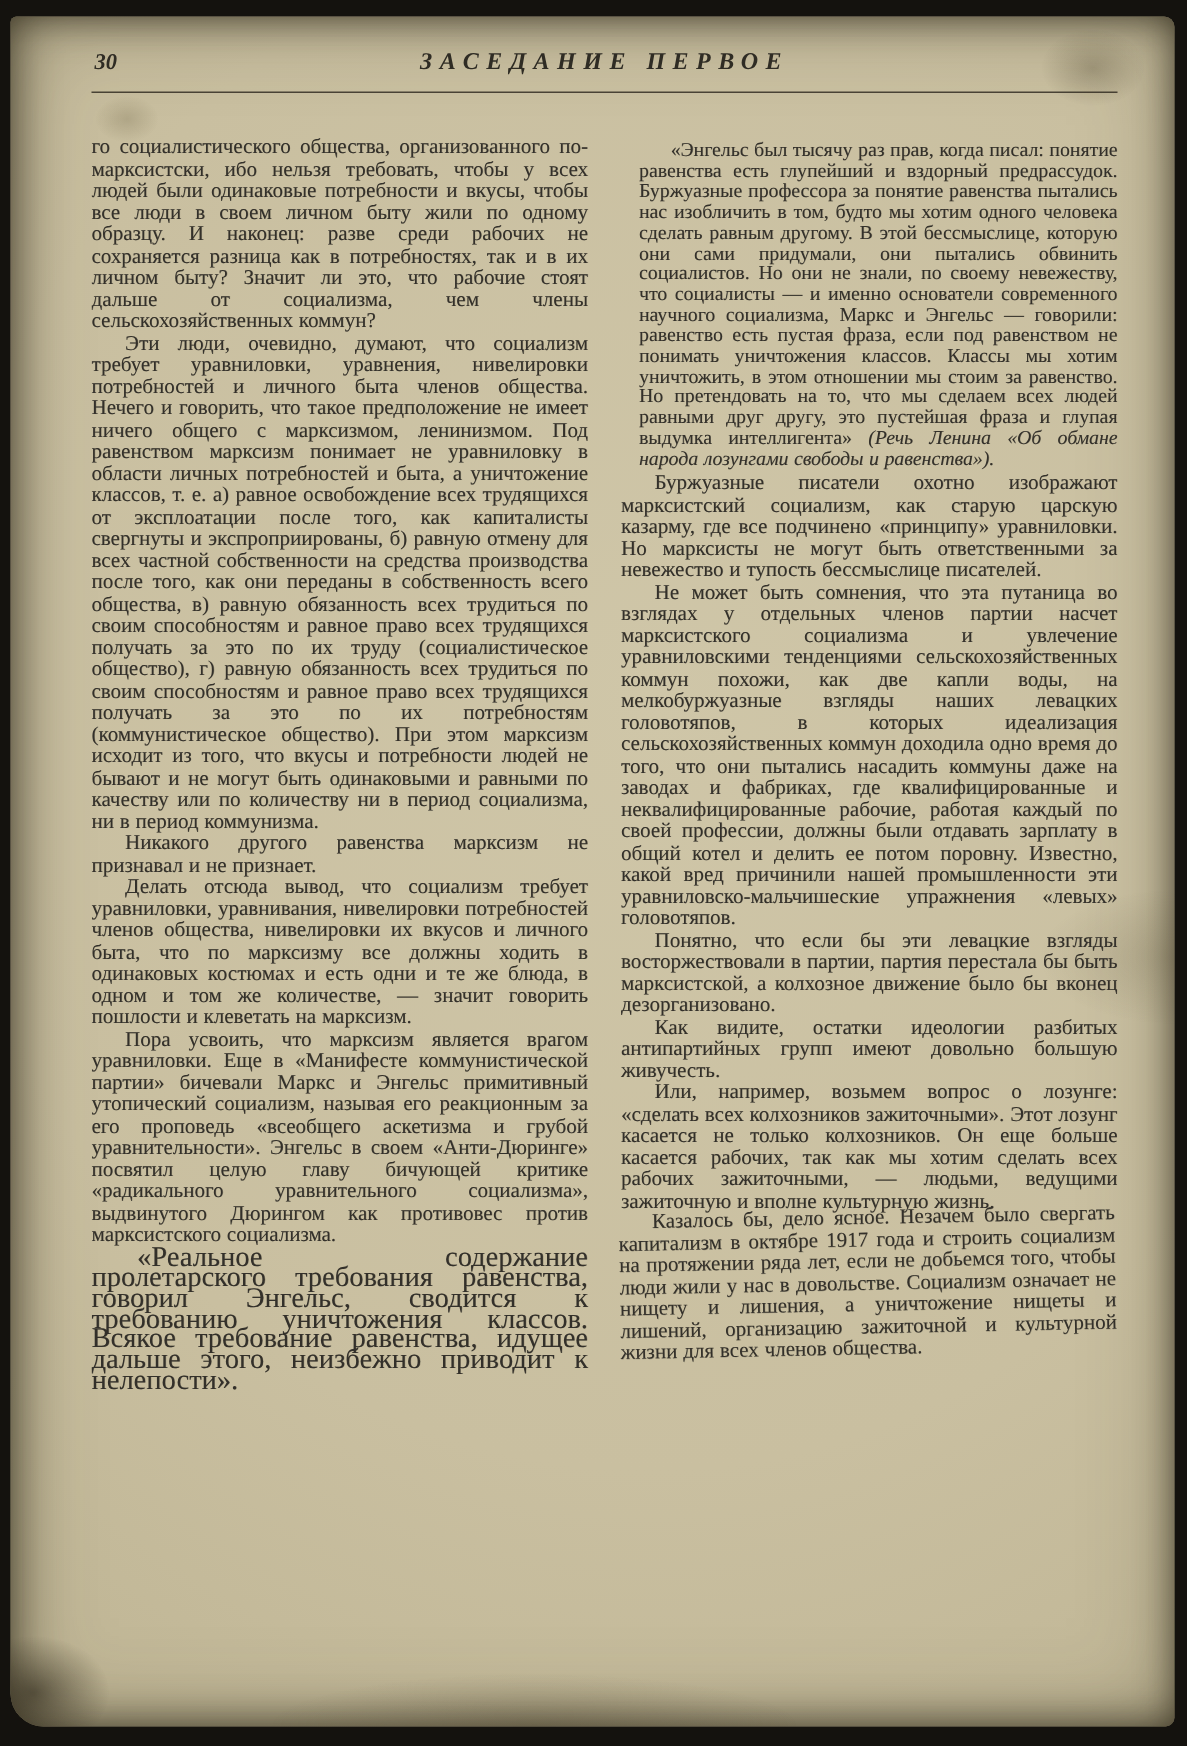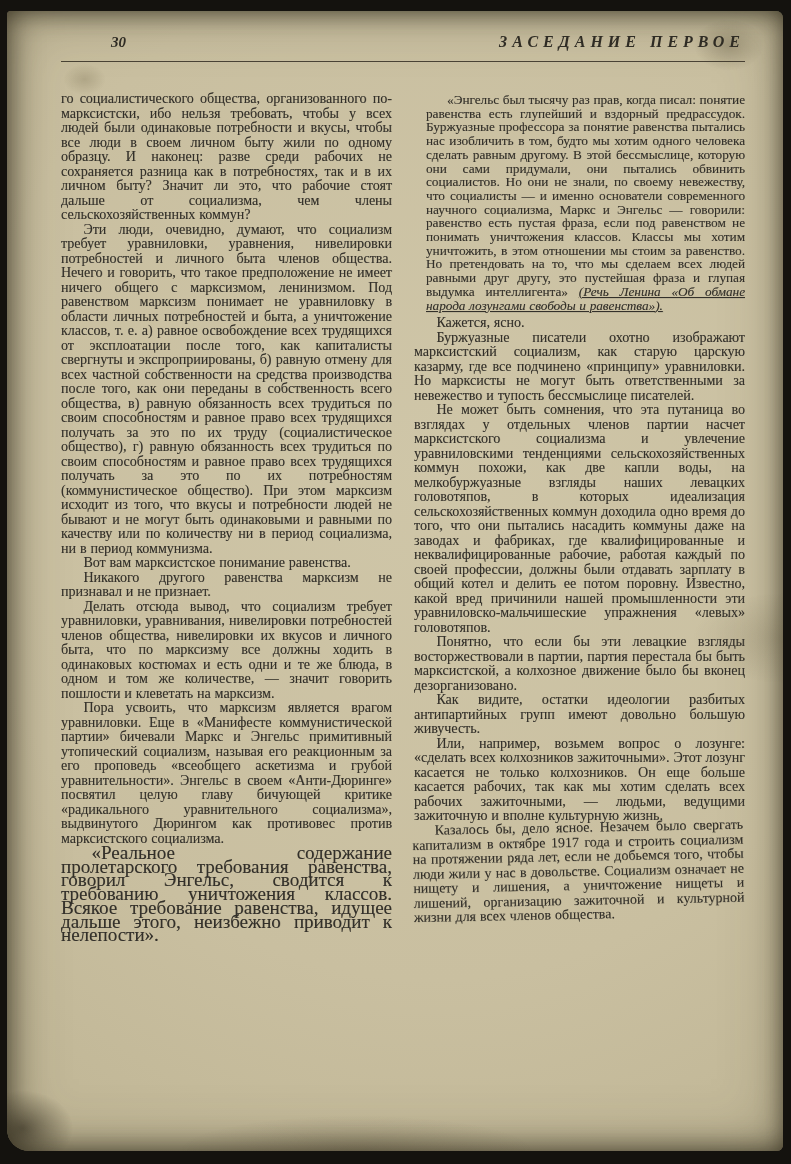--- a/index.html
+++ b/index.html
@@ -25,27 +25,27 @@
       radial-gradient(30px 22px at 10% 6%, rgba(90,80,50,.22), transparent 70%),
       radial-gradient(46px 34px at 93% 3%, rgba(70,62,40,.30), transparent 75%),
       radial-gradient(70px 52px at 2% 98%, rgba(35,30,18,.55), transparent 72%),
       radial-gradient(220px 44px at 45% 100%, rgba(70,62,42,.25), transparent 80%),
       radial-gradient(120px 60px at 100% 55%, rgba(80,72,48,.18), transparent 75%);
   }
   .content{
     position:absolute;top:18px;left:54px;right:38px;bottom:16px;
     color:#33302a;
   }
-  .header{position:relative;height:28px;margin-left:48px;}
+  .header{position:relative;height:28px;}
   .page-number{
     position:absolute;left:2px;top:5px;
     font-style:italic;font-weight:bold;font-size:15px;color:#2f2c24;
   }
   .header-title{
-    text-align:right;font-weight:bold;font-style:italic;
+    text-align:center;font-weight:bold;font-style:italic;
     letter-spacing:5px;font-size:16px;padding-top:4px;color:#2f2c24;
   }
   .rule{
     border:none;border-top:1.6px solid rgba(50,45,34,.85);
     margin:4px 0 0 0;
   }
   .columns{
     display:flex;gap:22px;margin-top:30px;height:1036px;overflow:hidden;
   }
   .col{
@@ -55,21 +55,21 @@
     hyphens:auto;
   }
   .col p{margin:0;text-indent:1.6em;}
   .col p.cont{text-indent:0;}
   .quote{
     margin:3px 0 3px 14px;font-size:19px;line-height:13.7px;
   }
   .quote-block{
     margin:1px 0 4px 12px;font-size:13.2px;line-height:13.7px;text-indent:1.6em;
   }
-  .attr{font-style:italic;text-decoration:underline;}
+  .attr{font-style:italic;}
   .gap-before{margin-top:3px;}
   .tilt{transform:rotate(-1.1deg);transform-origin:0 100%;}
 </style>
 </head>
 <body>
 
 <div class="page">
   <div class="stains"></div>
   <div class="content">
 
@@ -77,33 +77,31 @@
       <span class="page-number">30</span>
       <div class="header-title">ЗАСЕДАНИЕ ПЕРВОЕ</div>
     </div>
     <hr class="rule">
 
     <div class="columns">
 
       <div class="col">
         <p class="cont">го социалистического общества, организованного по-марксистски, ибо нельзя требовать, чтобы у всех людей были одинаковые потребности и вкусы, чтобы все люди в своем личном быту жили по одному образцу. И наконец: разве среди рабочих не сохраняется разница как в потребностях, так и в их личном быту? Значит ли это, что рабочие стоят дальше от социализма, чем члены сельскохозяйственных коммун?</p>
         <p>Эти люди, очевидно, думают, что социализм требует уравниловки, уравнения, нивелировки потребностей и личного быта членов общества. Нечего и говорить, что такое предположение не имеет ничего общего с марксизмом, ленинизмом. Под равенством марксизм понимает не уравниловку в области личных потребностей и быта, а уничтожение классов, т. е. а) равное освобождение всех трудящихся от эксплоатации после того, как капиталисты свергнуты и экспроприированы, б) равную отмену для всех частной собственности на средства производства после того, как они переданы в собственность всего общества, в) равную обязанность всех трудиться по своим способностям и равное право всех трудящихся получать за это по их труду (социалистическое общество), г) равную обязанность всех трудиться по своим способностям и равное право всех трудящихся получать за это по их потребностям (коммунистическое общество). При этом марксизм исходит из того, что вкусы и потребности людей не бывают и не могут быть одинаковыми и равными по качеству или по количеству ни в период социализма, ни в период коммунизма.</p>
-        <p>Вот вам марксистское понимание равенства.</p>
         <p>Никакого другого равенства марксизм не признавал и не признает.</p>
         <p>Делать отсюда вывод, что социализм требует уравниловки, уравнивания, нивелировки потребностей членов общества, нивелировки их вкусов и личного быта, что по марксизму все должны ходить в одинаковых костюмах и есть одни и те же блюда, в одном и том же количестве, — значит говорить пошлости и клеветать на марксизм.</p>
         <p>Пора усвоить, что марксизм является врагом уравниловки. Еще в «Манифесте коммунистической партии» бичевали Маркс и Энгельс примитивный утопический социализм, называя его реакционным за его проповедь «всеобщего аскетизма и грубой уравнительности». Энгельс в своем «Анти-Дюринге» посвятил целую главу бичующей критике «радикального уравнительного социализма», выдвинутого Дюрингом как противовес против марксистского социализма.</p>
         <p class="quote">«Реальное содержание пролетарского требования равенства, говорил Энгельс, сводится к требованию уничтожения классов. Всякое требование равенства, идущее дальше этого, неизбежно приводит к нелепости».</p>
       </div>
 
       <div class="col">
         <div class="quote-block">
           <span>«Энгельс был тысячу раз прав, когда писал: понятие равенства есть глупейший и вздорный предрассудок. Буржуазные профессора за понятие равенства пытались нас изобличить в том, будто мы хотим одного человека сделать равным другому. В этой бессмыслице, которую они сами придумали, они пытались обвинить социалистов. Но они не знали, по своему невежеству, что социалисты — и именно основатели современного научного социализма, Маркс и Энгельс — говорили: равенство есть пустая фраза, если под равенством не понимать уничтожения классов. Классы мы хотим уничтожить, в этом отношении мы стоим за равенство. Но претендовать на то, что мы сделаем всех людей равными друг другу, это пустейшая фраза и глупая выдумка интеллигента»</span>
           <span class="attr">(Речь Ленина «Об обмане народа лозунгами свободы и равенства»).</span>
         </div>
-        <p class="gap-before">Кажется, ясно.</p>
         <p>Буржуазные писатели охотно изображают марксистский социализм, как старую царскую казарму, где все подчинено «принципу» уравниловки. Но марксисты не могут быть ответственными за невежество и тупость бессмыслице писателей.</p>
         <p>Не может быть сомнения, что эта путаница во взглядах у отдельных членов партии насчет марксистского социализма и увлечение уравниловскими тенденциями сельскохозяйственных коммун похожи, как две капли воды, на мелкобуржуазные взгляды наших левацких головотяпов, в которых идеализация сельскохозяйственных коммун доходила одно время до того, что они пытались насадить коммуны даже на заводах и фабриках, где квалифицированные и неквалифицированные рабочие, работая каждый по своей профессии, должны были отдавать зарплату в общий котел и делить ее потом поровну. Известно, какой вред причинили нашей промышленности эти уравниловско-мальчишеские упражнения «левых» головотяпов.</p>
         <p>Понятно, что если бы эти левацкие взгляды восторжествовали в партии, партия перестала бы быть марксистской, а колхозное движение было бы вконец дезорганизовано.</p>
         <p>Как видите, остатки идеологии разбитых антипартийных групп имеют довольно большую живучесть.</p>
         <p>Или, например, возьмем вопрос о лозунге: «сделать всех колхозников зажиточными». Этот лозунг касается не только колхозников. Он еще больше касается рабочих, так как мы хотим сделать всех рабочих зажиточными, — людьми, ведущими зажиточную и вполне культурную жизнь.</p>
         <p class="tilt">Казалось бы, дело ясное. Незачем было свергать капитализм в октябре 1917 года и строить социализм на протяжении ряда лет, если не добьемся того, чтобы люди жили у нас в довольстве. Социализм означает не нищету и лишения, а уничтожение нищеты и лишений, организацию зажиточной и культурной жизни для всех членов общества.</p>
       </div>
 
     </div>
   </div>

